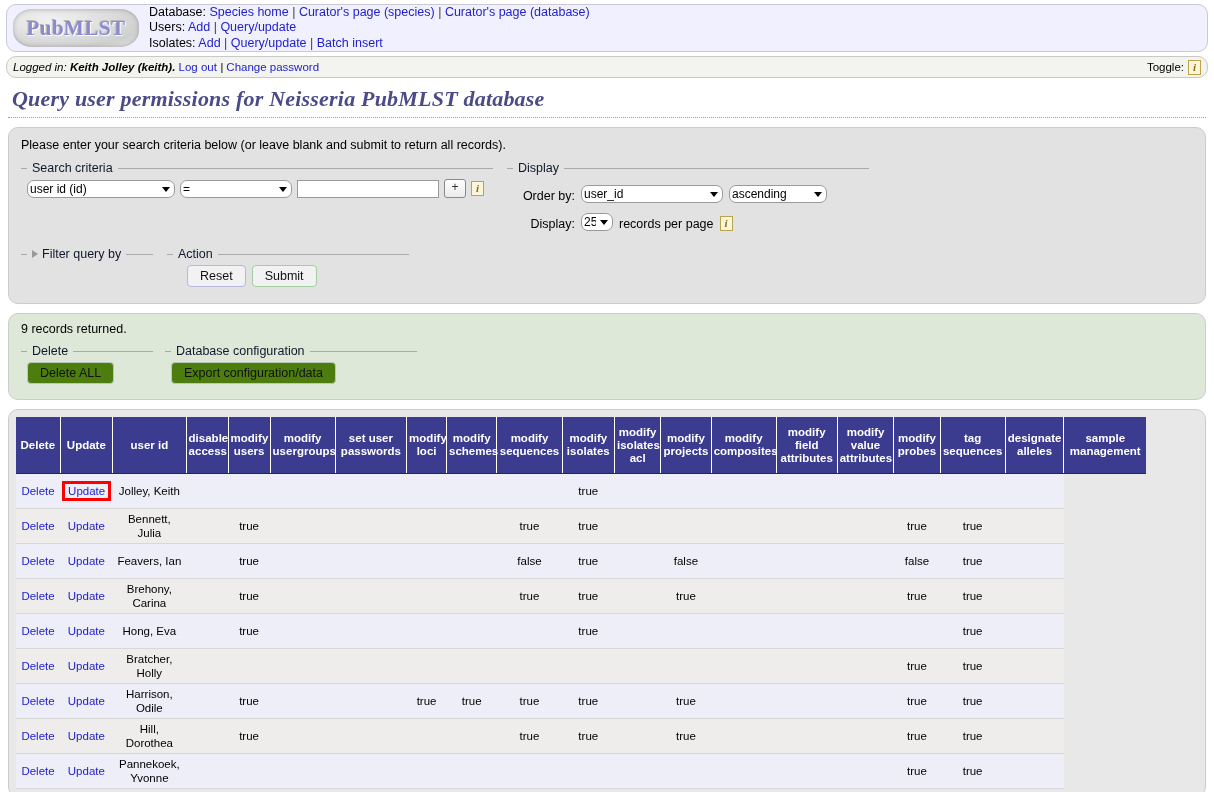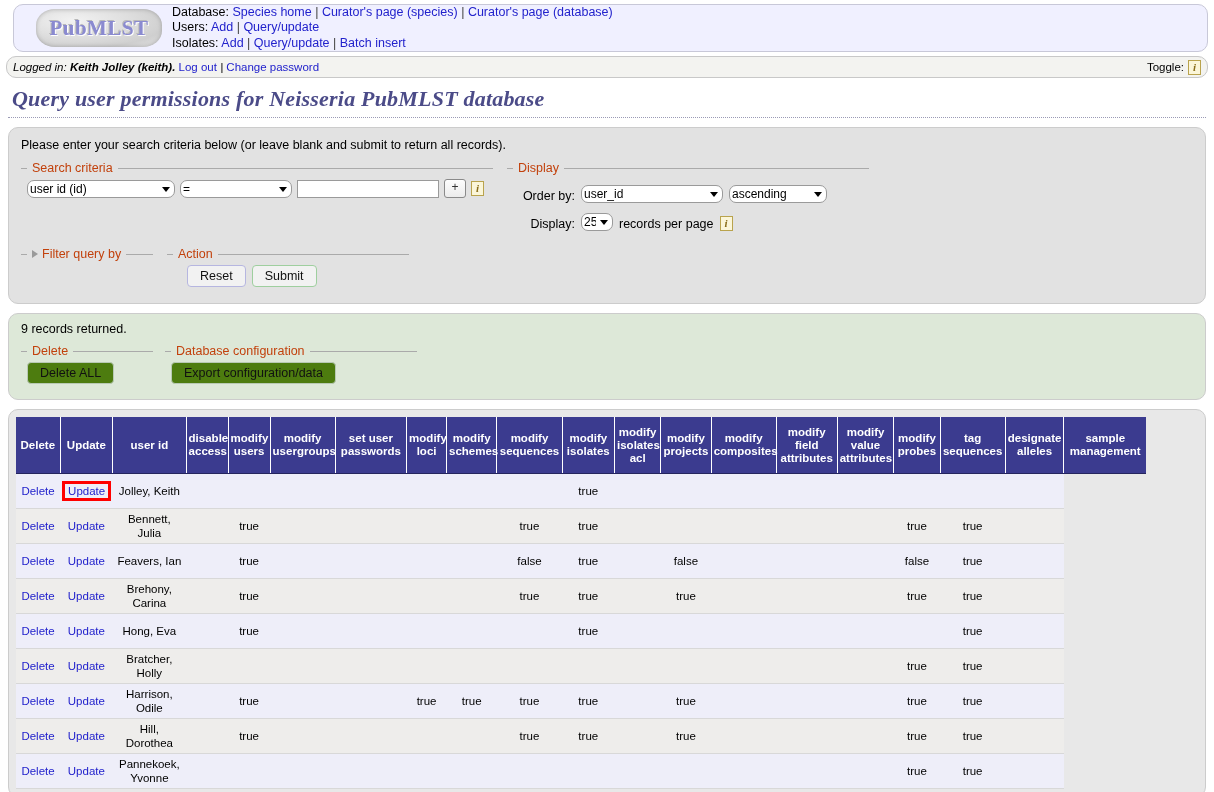--- a/index.html
+++ b/index.html
@@ -12,28 +12,28 @@
     color: #000000;
   }
   body {
     width: 1214px;
     height: 792px;
     overflow: hidden;
   }
 
   
   .topbar {
-    margin: 4px 6px 0 13px;
+    margin: 4px 6px 0 6px;
     background: #f0f0ff;
     border: 1px solid #c8c8d8;
     border-radius: 10px;
     height: 48px;
     display: flex;
     align-items: center;
-    padding: 2px 16px;
+    padding: 2px 0;
     box-sizing: border-box;
   }
   .logo {
     width: 126px;
     min-width: 126px;
     height: 38px;
     margin-left: 6px;
     display: flex;
     align-items: center;
     justify-content: center;
@@ -121,21 +121,21 @@
   .intro { font-size: 12.5px; margin-bottom: 9px; }
 
   
   fieldset {
     border: 0;
     border-top: 1px solid #aaaaaa;
     margin: 0;
     padding: 0 6px 0 6px;
   }
   legend {
-    color: #c2410c;
+    color: #0f172a;
     font-size: 12.5px;
     padding: 0 5px;
   }
   .fs-row { display: flex; align-items: flex-start; }
 
   .search-fs { flex: 0 0 460px; }
   .display-fs { flex: 0 0 350px; margin-left: 14px; }
 
   
   select, input[type=text] {

